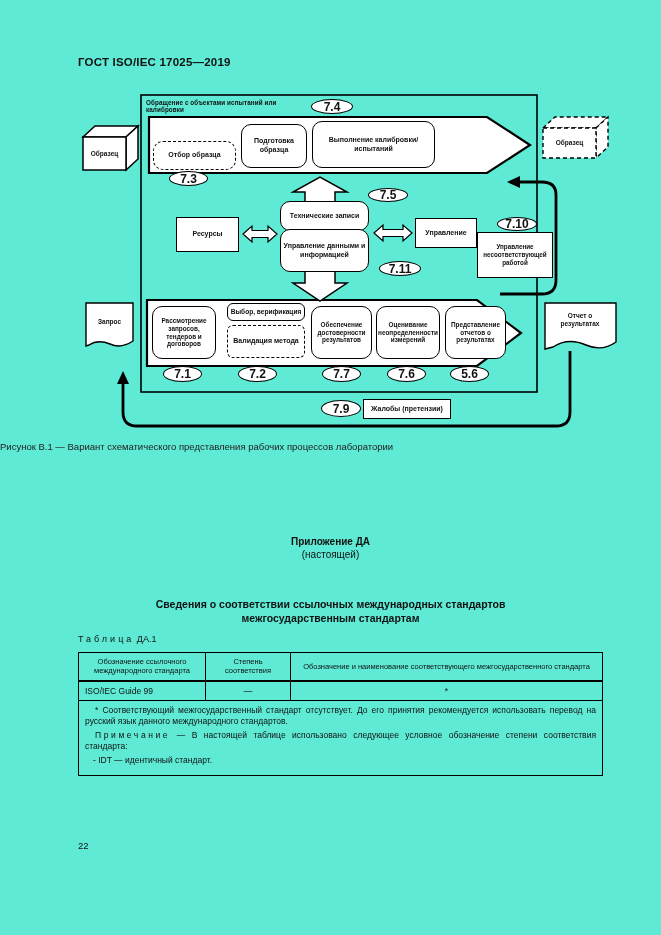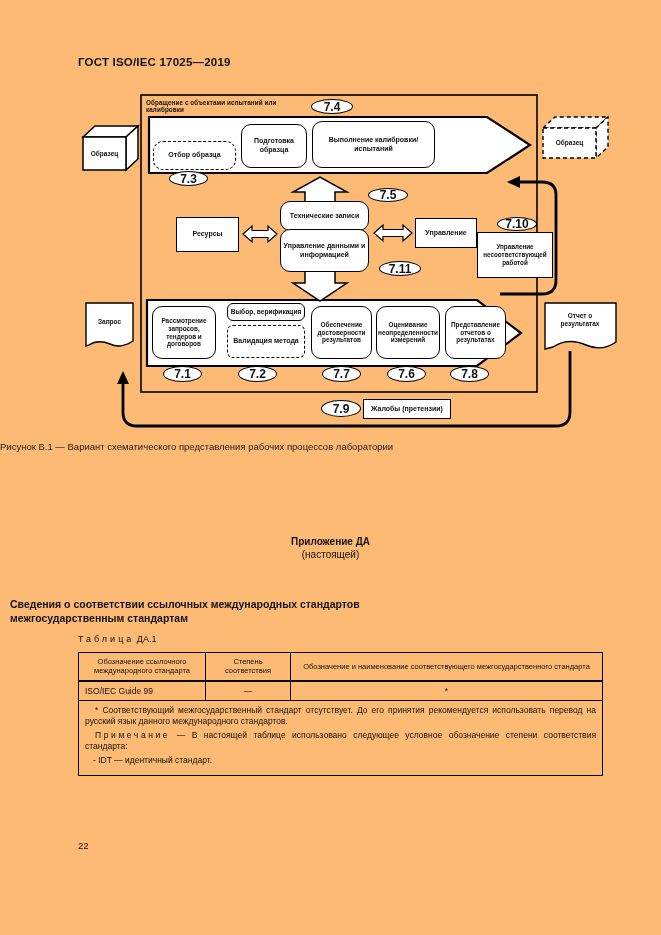--- a/index.html
+++ b/index.html
@@ -1,16 +1,16 @@
 <!DOCTYPE html>
 <html><head>
 <meta charset="utf-8">
 <style>
   html,body{margin:0;padding:0;background:#ffffff;}
-  .page{position:relative;width:661px;height:935px;background:#fdba74;
+  .page{position:relative;width:661px;height:935px;background:#5eead4;
         font-family:"Liberation Sans",sans-serif;color:#111;overflow:hidden;}
   
   .dg-svg{position:absolute;left:0;top:0;}
   .node{position:absolute;background:#fff;border:1.9px solid #000;
         display:flex;align-items:center;justify-content:center;text-align:center;
         font-weight:700;font-size:6.5px;line-height:1.22;box-sizing:border-box;padding:1px 2px;}
   .rnd{border-radius:10px;}
   .rnd-sm{border-radius:6px;}
   .dash{border-style:dashed;border-width:1.5px;}
   .thin{border-width:1.3px;}
@@ -18,21 +18,21 @@
         text-align:center;font-weight:700;font-size:6.5px;line-height:1.25;}
   .oval{position:absolute;background:#fff;border:1.4px solid #000;border-radius:50%;
         display:flex;align-items:center;justify-content:center;
         font-weight:700;font-size:12px;box-sizing:border-box;}
   .band-label{position:absolute;font-weight:700;font-size:6.3px;letter-spacing:.1px;}
   
   .doc-header{position:absolute;left:78px;top:56px;font-size:11.5px;font-weight:700;letter-spacing:.2px;}
   .fig-caption{position:absolute;left:0;right:0;top:441px;font-size:9.5px;color:#222;}
   .annex-title{position:absolute;left:0;right:0;top:536px;text-align:center;font-size:10px;font-weight:700;}
   .annex-sub{position:absolute;left:0;right:0;top:549px;text-align:center;font-size:10px;}
-  .h-line{position:absolute;left:0;right:0;text-align:left;font-size:10.5px;font-weight:700;margin-left:10px;}
+  .h-line{position:absolute;left:0;right:0;text-align:center;font-size:10.5px;font-weight:700;}
   .tbl-label{position:absolute;left:78px;top:634px;font-size:9px;}
   .tbl-label .sp{letter-spacing:3px;}
   .page-num{position:absolute;left:78px;top:840px;font-size:9.5px;}
   
   .gtable{position:absolute;left:78px;top:652px;width:524px;border-collapse:collapse;table-layout:fixed;}
   .gtable td,.gtable th{border:1px solid #000;box-sizing:border-box;vertical-align:middle;}
   .gtable{border:1.5px solid #000;}
   .gtable th{font-size:7.5px;font-weight:400;text-align:center;padding:3px 4px;height:28px;border-bottom:2.4px solid #000;line-height:1.25;}
   .gtable td{font-size:8.5px;padding:3px 6px;}
   .c1{width:127px;} .c2{width:85px;text-align:center;} .c3{width:312px;}
@@ -118,21 +118,21 @@
 
     <div class="oval" style="left:311px;top:99px;width:42px;height:15px;">7.4</div>
     <div class="oval" style="left:169px;top:171px;width:39px;height:15px;">7.3</div>
     <div class="oval" style="left:368px;top:188px;width:40px;height:14px;">7.5</div>
     <div class="oval" style="left:379px;top:261px;width:42px;height:15px;">7.11</div>
     <div class="oval" style="left:497px;top:217px;width:40px;height:14px;">7.10</div>
     <div class="oval" style="left:163px;top:366px;width:39px;height:16px;">7.1</div>
     <div class="oval" style="left:238px;top:366px;width:39px;height:16px;">7.2</div>
     <div class="oval" style="left:322px;top:366px;width:39px;height:16px;">7.7</div>
     <div class="oval" style="left:387px;top:366px;width:39px;height:16px;">7.6</div>
-    <div class="oval" style="left:450px;top:366px;width:39px;height:16px;">7.8</div>
+    <div class="oval" style="left:450px;top:366px;width:39px;height:16px;">5.6</div>
     <div class="oval" style="left:321px;top:400px;width:40px;height:17px;">7.9</div>
   </div>
 
   <div class="fig-caption">Рисунок В.1 — Вариант схематического представления рабочих процессов лаборатории</div>
 
   <div class="annex-title">Приложение ДА</div>
   <div class="annex-sub">(настоящей)</div>
 
   <div class="h-line" style="top:598px;">Сведения о соответствии ссылочных международных стандартов</div>
   <div class="h-line" style="top:612px;">межгосударственным стандартам</div>

